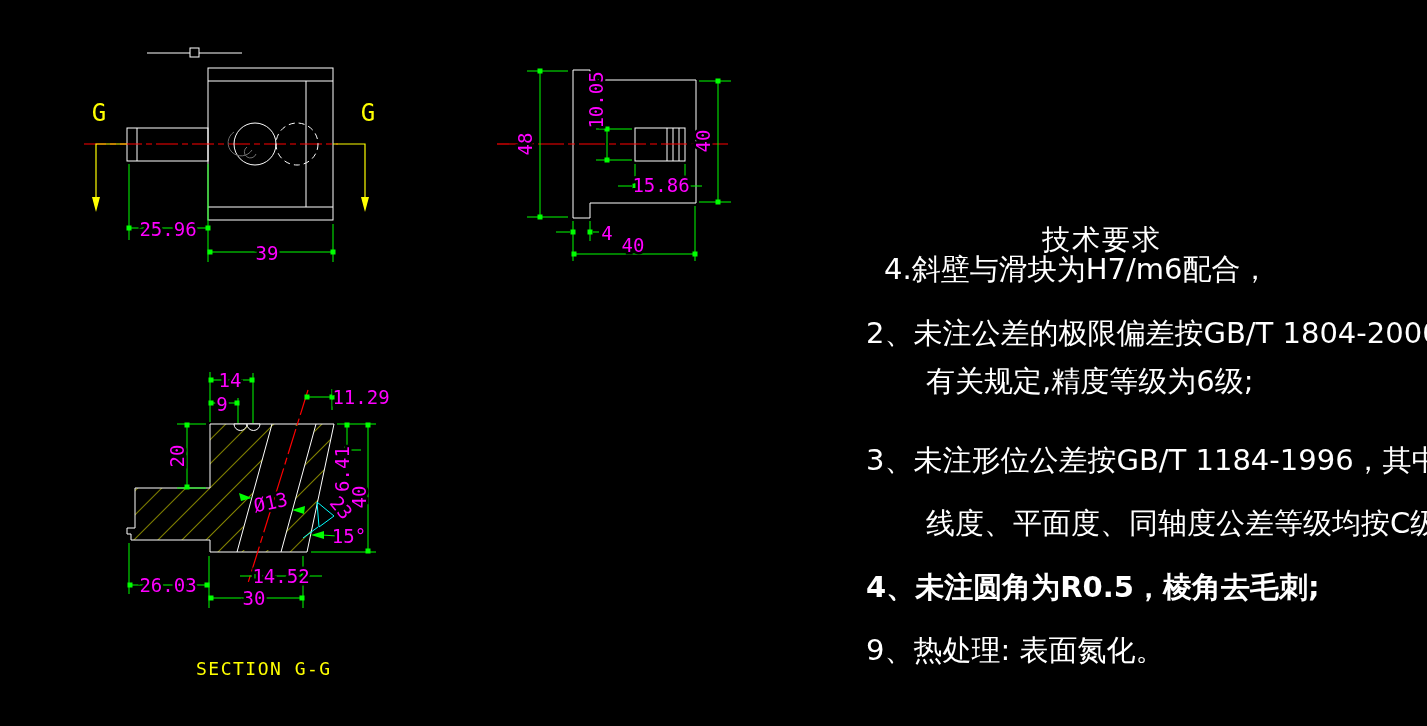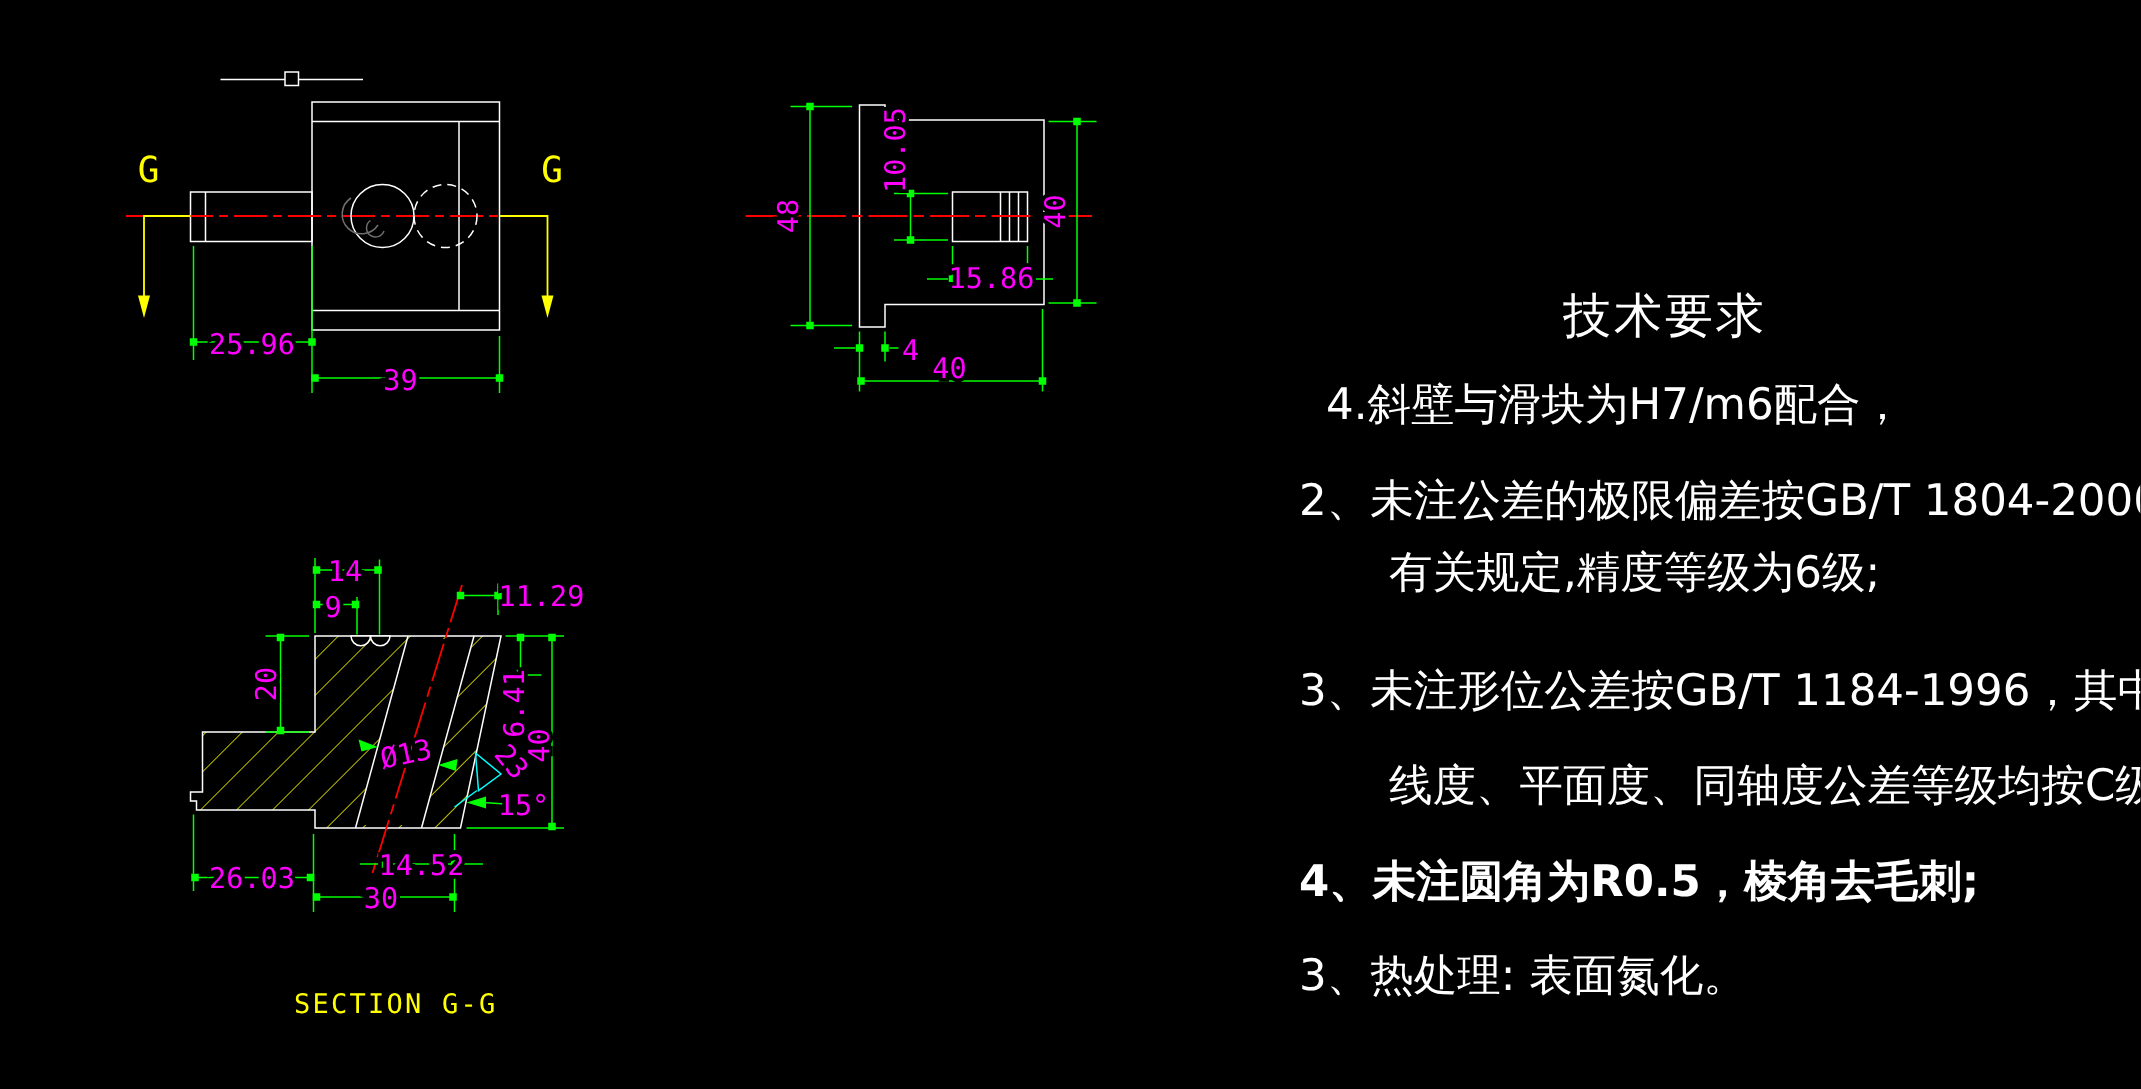--- a/index.html
+++ b/index.html
@@ -13,22 +13,22 @@
   .sc{stroke:#00ffff;fill:none;stroke-width:1;}
   .ghost{stroke:#6f6f6f;fill:none;stroke-width:1;}
   text.dim{fill:#ff00ff;font-family:"DejaVu Sans Mono",monospace;font-size:19px;
            text-anchor:middle;paint-order:stroke;stroke:#000;stroke-width:5px;}
   text.glabel{fill:#ffff00;font-family:"DejaVu Sans Mono",monospace;font-size:24px;
            text-anchor:middle;}
   text.caption{fill:#ffff00;font-family:"DejaVu Sans Mono",monospace;font-size:18px;
            letter-spacing:1.5px;}
   .techline{position:absolute;color:#ffffff;font-size:29px;white-space:nowrap;
             font-family:"DejaVu Sans",sans-serif;}
-  .techtitle{position:absolute;color:#ffffff;font-size:32px;letter-spacing:2px;
-            font-family:"DejaVu Sans",sans-serif;}
+  .techtitle{position:absolute;color:#ffffff;font-size:28px;letter-spacing:2px;
+            font-family:"DejaVu Sans",sans-serif;margin-top:32px;}
 </style>
 </head>
 <body>
 
 <div id="screen">
 
 <svg width="1427" height="726" viewBox="0 0 1427 726">
   <defs>
     <rect id="dsq" x="-2.5" y="-2.5" width="5" height="5" fill="#00ff00"></rect>
     <pattern id="hatch" width="17" height="17" patternUnits="userSpaceOnUse" patternTransform="rotate(45)">
@@ -216,16 +216,16 @@
 </svg>
 
   <div>
     <div class="techtitle" style="left:1042px;top:189px;">技术要求</div>
     <div class="techline" style="left:884px;top:250px;">4.斜壁与滑块为H7/m6配合，</div>
     <div class="techline" style="left:866px;top:314px;">2、未注公差的极限偏差按GB/T 1804-2000中</div>
     <div class="techline" style="left:926px;top:362px;">有关规定,精度等级为6级;</div>
     <div class="techline" style="left:866px;top:441px;">3、未注形位公差按GB/T 1184-1996，其中直</div>
     <div class="techline" style="left:926px;top:504px;">线度、平面度、同轴度公差等级均按C级;</div>
     <div class="techline" style="left:866px;top:568px;font-weight:bold;">4、未注圆角为R0.5，棱角去毛刺;</div>
-    <div class="techline" style="left:866px;top:631px;">3、热处理: 表面氮化。</div>
+    <div class="techline" style="left:866px;top:631px;">9、热处理: 表面氮化。</div>
   </div>
 
 </div>
 
 </body></html>

